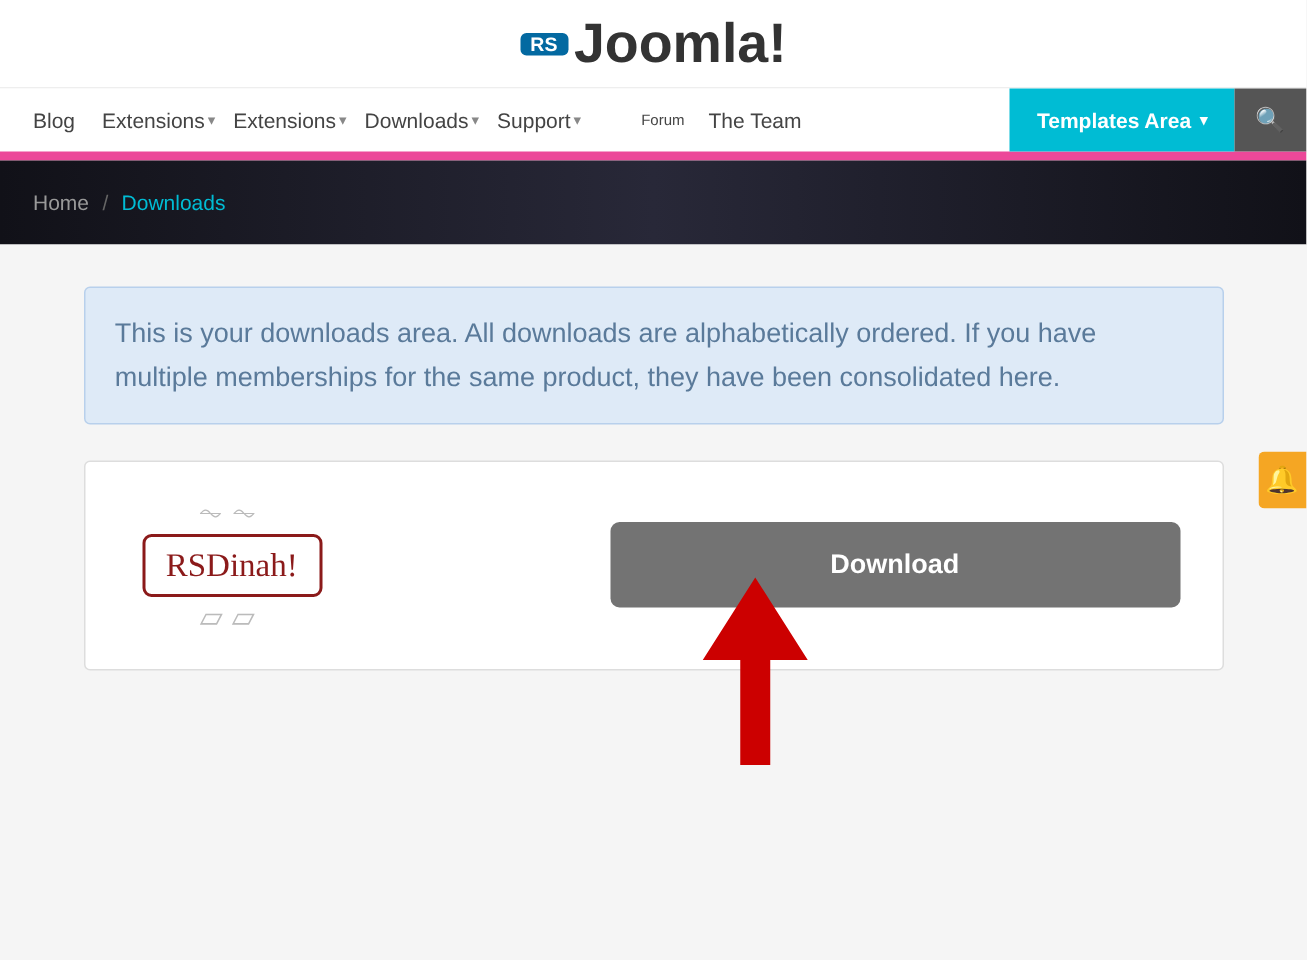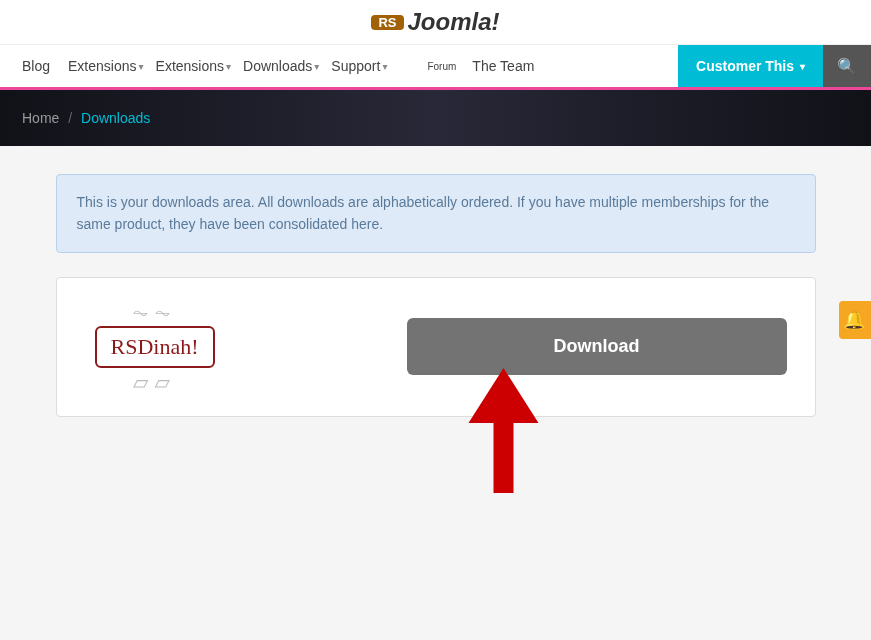--- a/index.html
+++ b/index.html
@@ -3,62 +3,62 @@
   <meta charset="utf-8">
   <style>
     * { margin: 0; padding: 0; box-sizing: border-box; }
     body { font-family: Arial, sans-serif; font-size: 14px; background: #f5f5f5; width: 871px; }
   </style>
 </head>
 <body>
 
 <div style="background:#fff; padding: 8px 20px; display:flex; align-items:center; justify-content:center; border-bottom:1px solid #eee;">
   <div style="display:flex; align-items:center; gap:2px;">
-    <span style="background:#a16207; color:#fff; font-weight:bold; font-size:13px; border-radius:4px; padding:0 7px; margin-right:2px;">RS</span>
-    <span style="font-size:24px; font-weight:bold; font-style:italic; color:#333;">Joomla!</span>
+    <span style="background:#0369a1; color:#fff; font-weight:bold; font-size:13px; border-radius:4px; padding:0 7px; margin-right:2px;">RS</span>
+    <span style="font-size:37px; font-weight:bold; color:#333;">Joomla!</span>
   </div>
 </div>
 
-<nav style="background:#fff; border-bottom:3px solid #ec4899; display:flex; align-items:stretch; justify-content:space-between;">
+<nav style="background:#fff; border-bottom:6px solid #ec4899; display:flex; align-items:stretch; justify-content:space-between;">
   <div style="display:flex; align-items:center; padding:0 12px;">
     <a style="color:#444; text-decoration:none; font-size:14px; padding:13px 10px; display:block;">Blog</a>
     <a style="color:#444; text-decoration:none; font-size:14px; padding:13px 8px; display:flex; align-items:center; gap:3px;">Extensions</a>
     <span style="color:#888; font-size:10px; margin-left:-6px; margin-right:4px;">▾</span>
     <a style="color:#444; text-decoration:none; font-size:14px; padding:13px 8px; display:flex; align-items:center; gap:3px;">Extensions</a>
     <span style="color:#888; font-size:10px; margin-left:-6px; margin-right:4px;">▾</span>
     <a style="color:#444; text-decoration:none; font-size:14px; padding:13px 8px; display:flex; align-items:center; gap:3px;">Downloads</a>
     <span style="color:#888; font-size:10px; margin-left:-6px; margin-right:4px;">▾</span>
     <a style="color:#444; text-decoration:none; font-size:14px; padding:13px 8px; display:flex; align-items:center; gap:3px;">Support</a>
     <span style="color:#888; font-size:10px; margin-left:-6px; margin-right:4px;">▾</span>
     <a style="color:#444; text-decoration:none; font-size:10px; padding:13px 8px;margin-left:28px;">Forum</a>
     <a style="color:#444; text-decoration:none; font-size:14px; padding:13px 8px;">The Team</a>
   </div>
   <div style="display:flex; align-items:stretch;">
     <div style="background:#00bcd4; color:#fff; padding:0 18px; display:flex; align-items:center; gap:6px; cursor:pointer; font-size:14px; font-weight:bold;">
-      <span>Customer This</span>
+      <span>Templates Area</span>
       <span style="font-size:10px;">▾</span>
     </div>
     <div style="background:#555; color:#fff; padding:0 14px; display:flex; align-items:center; cursor:pointer; font-size:16px;">
       <span>🔍</span>
     </div>
   </div>
 </nav>
 
 <div style="background:linear-gradient(to right, #111118, #282838, #111118); padding:20px 22px;">
   <div style="font-size:14px;">
     <a style="color:#999; text-decoration:none;">Home</a>
     <span style="color:#666; margin:0 5px;">/</span>
     <span style="color:#00bcd4;">Downloads</span>
   </div>
 </div>
 
 <div style="padding:28px 20px; background:#f5f5f5; min-height:380px; position:relative;">
 
   <div style="background:#deeaf7; border:1px solid #b8d0ec; border-radius:4px; padding:16px 20px; margin-bottom:24px; max-width:760px; margin-left:auto; margin-right:auto;">
-    <p style="color:#5a7a9a; font-size:14px; line-height:1.6;">This is your downloads area. All downloads are alphabetically ordered. If you have multiple memberships for the same product, they have been consolidated here.</p>
+    <p style="color:#5a7a9a; font-size:18px; line-height:1.6;">This is your downloads area. All downloads are alphabetically ordered. If you have multiple memberships for the same product, they have been consolidated here.</p>
   </div>
 
   <div style="background:#fff; border:1px solid #ddd; border-radius:4px; padding:24px 28px; max-width:760px; margin:0 auto; display:flex; align-items:center; justify-content:space-between;">
 
     <div style="display:flex; flex-direction:column; align-items:center; min-width:140px;">
       <div style="color:#bbb; font-size:20px; letter-spacing:6px; line-height:1; font-family:Georgia,serif;">⏦⏦</div>
       <div style="font-family:Georgia,serif; color:#8b1a1a; font-size:22px; border:2px solid #8b1a1a; padding:6px 14px; border-radius:6px; margin:4px 0;text-align:right;">RSDinah!</div>
       <div style="color:#bbb; font-size:20px; letter-spacing:6px; line-height:1; font-family:Georgia,serif;">⏥⏥</div>
     </div>
 

